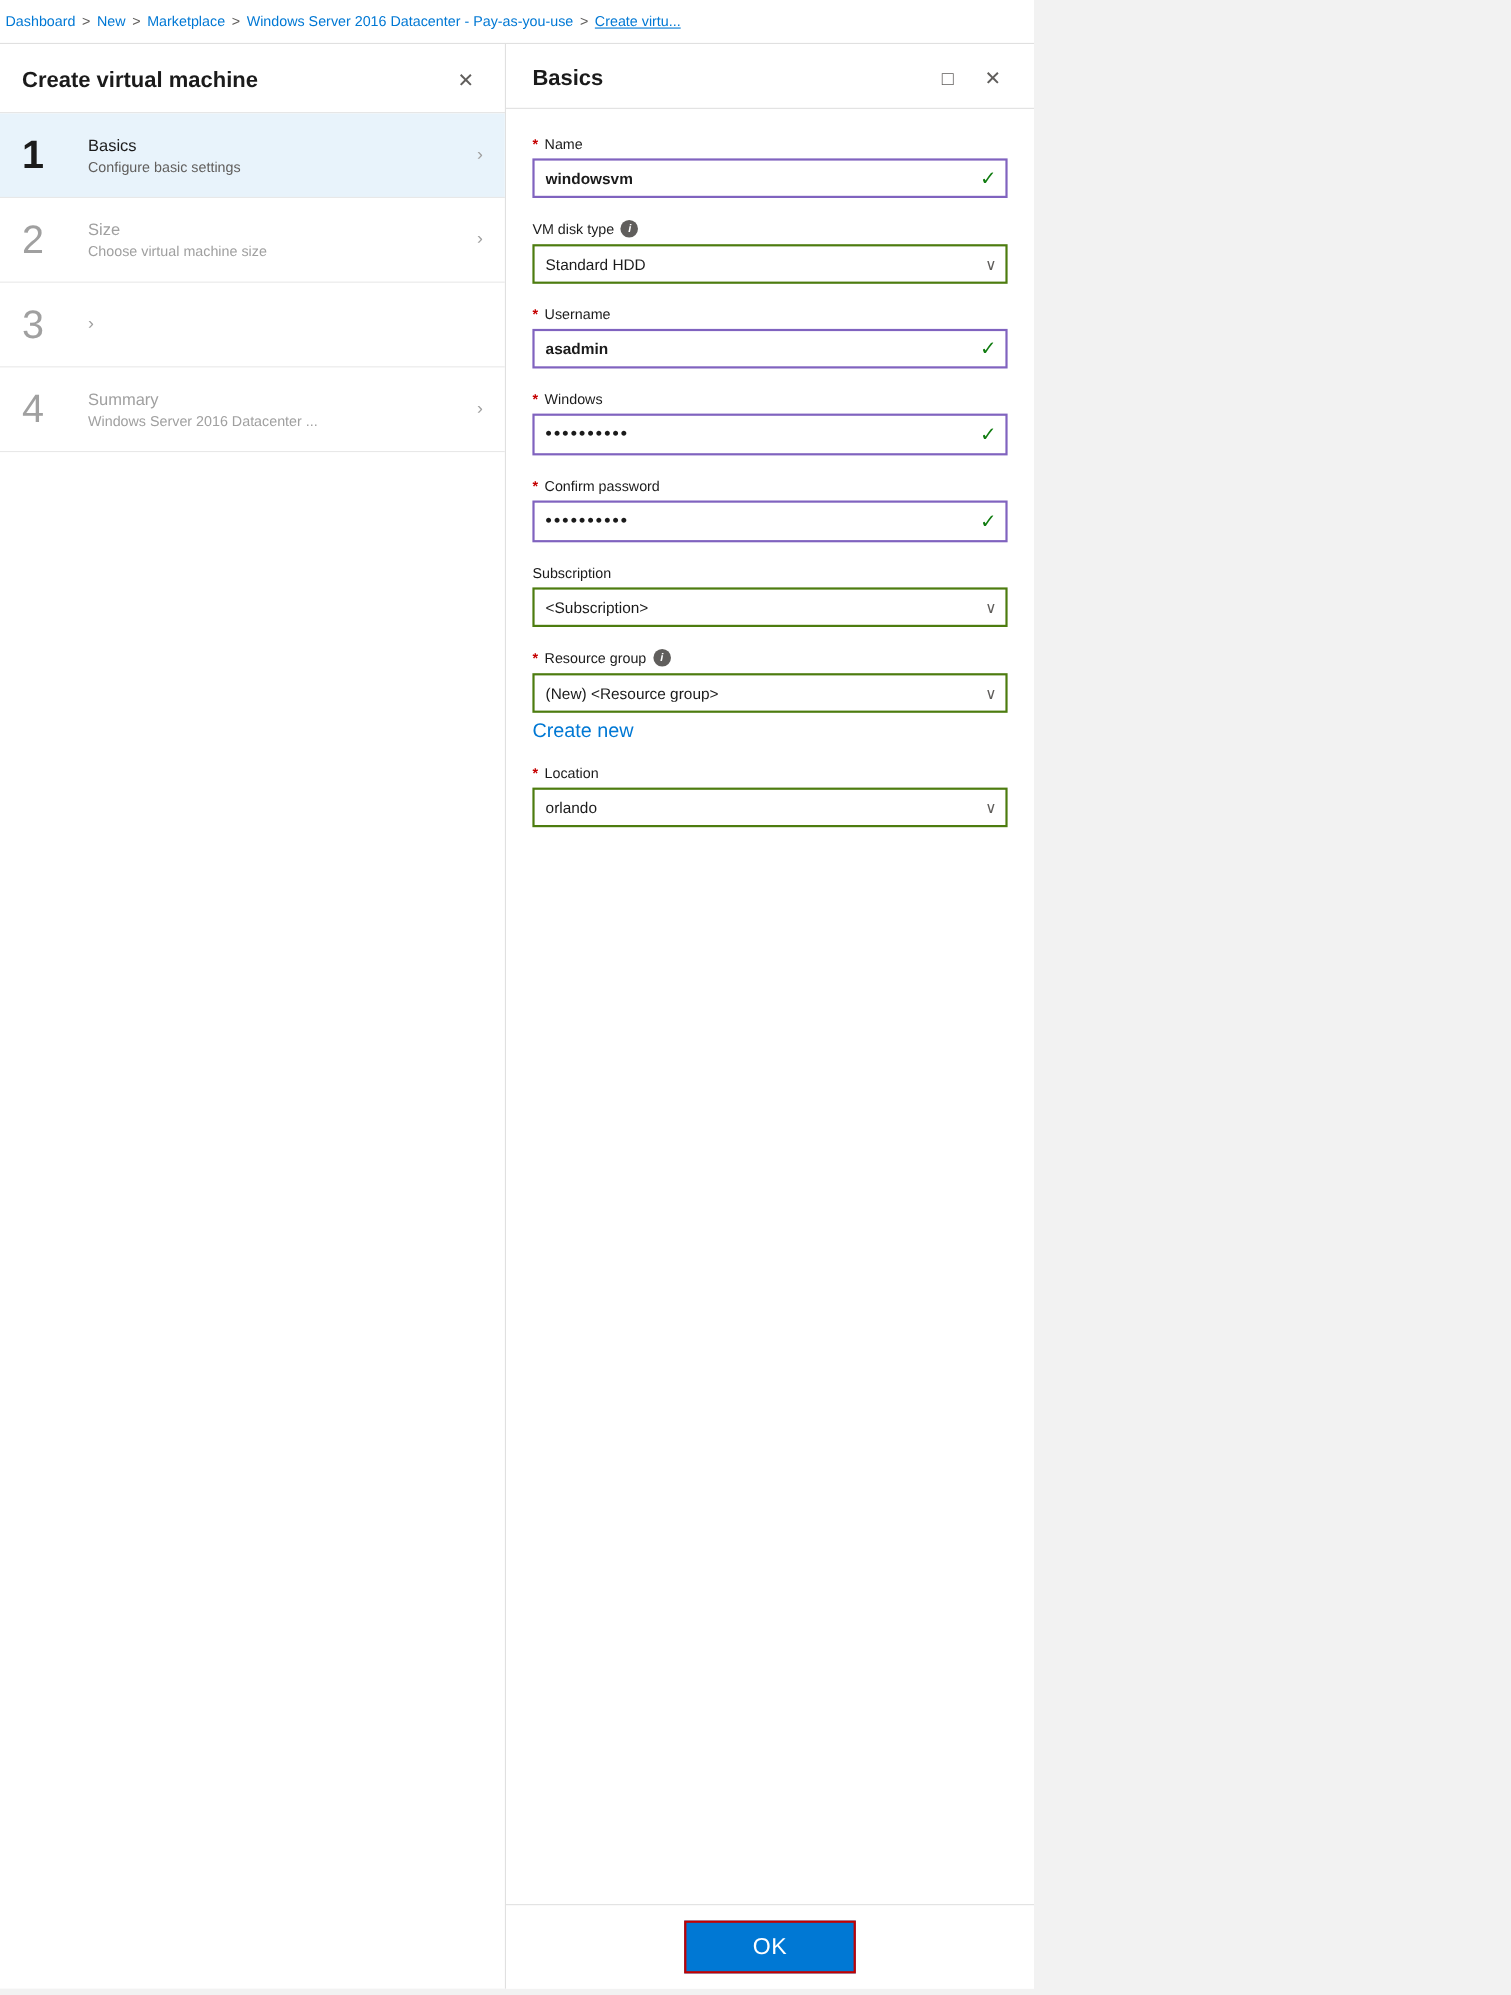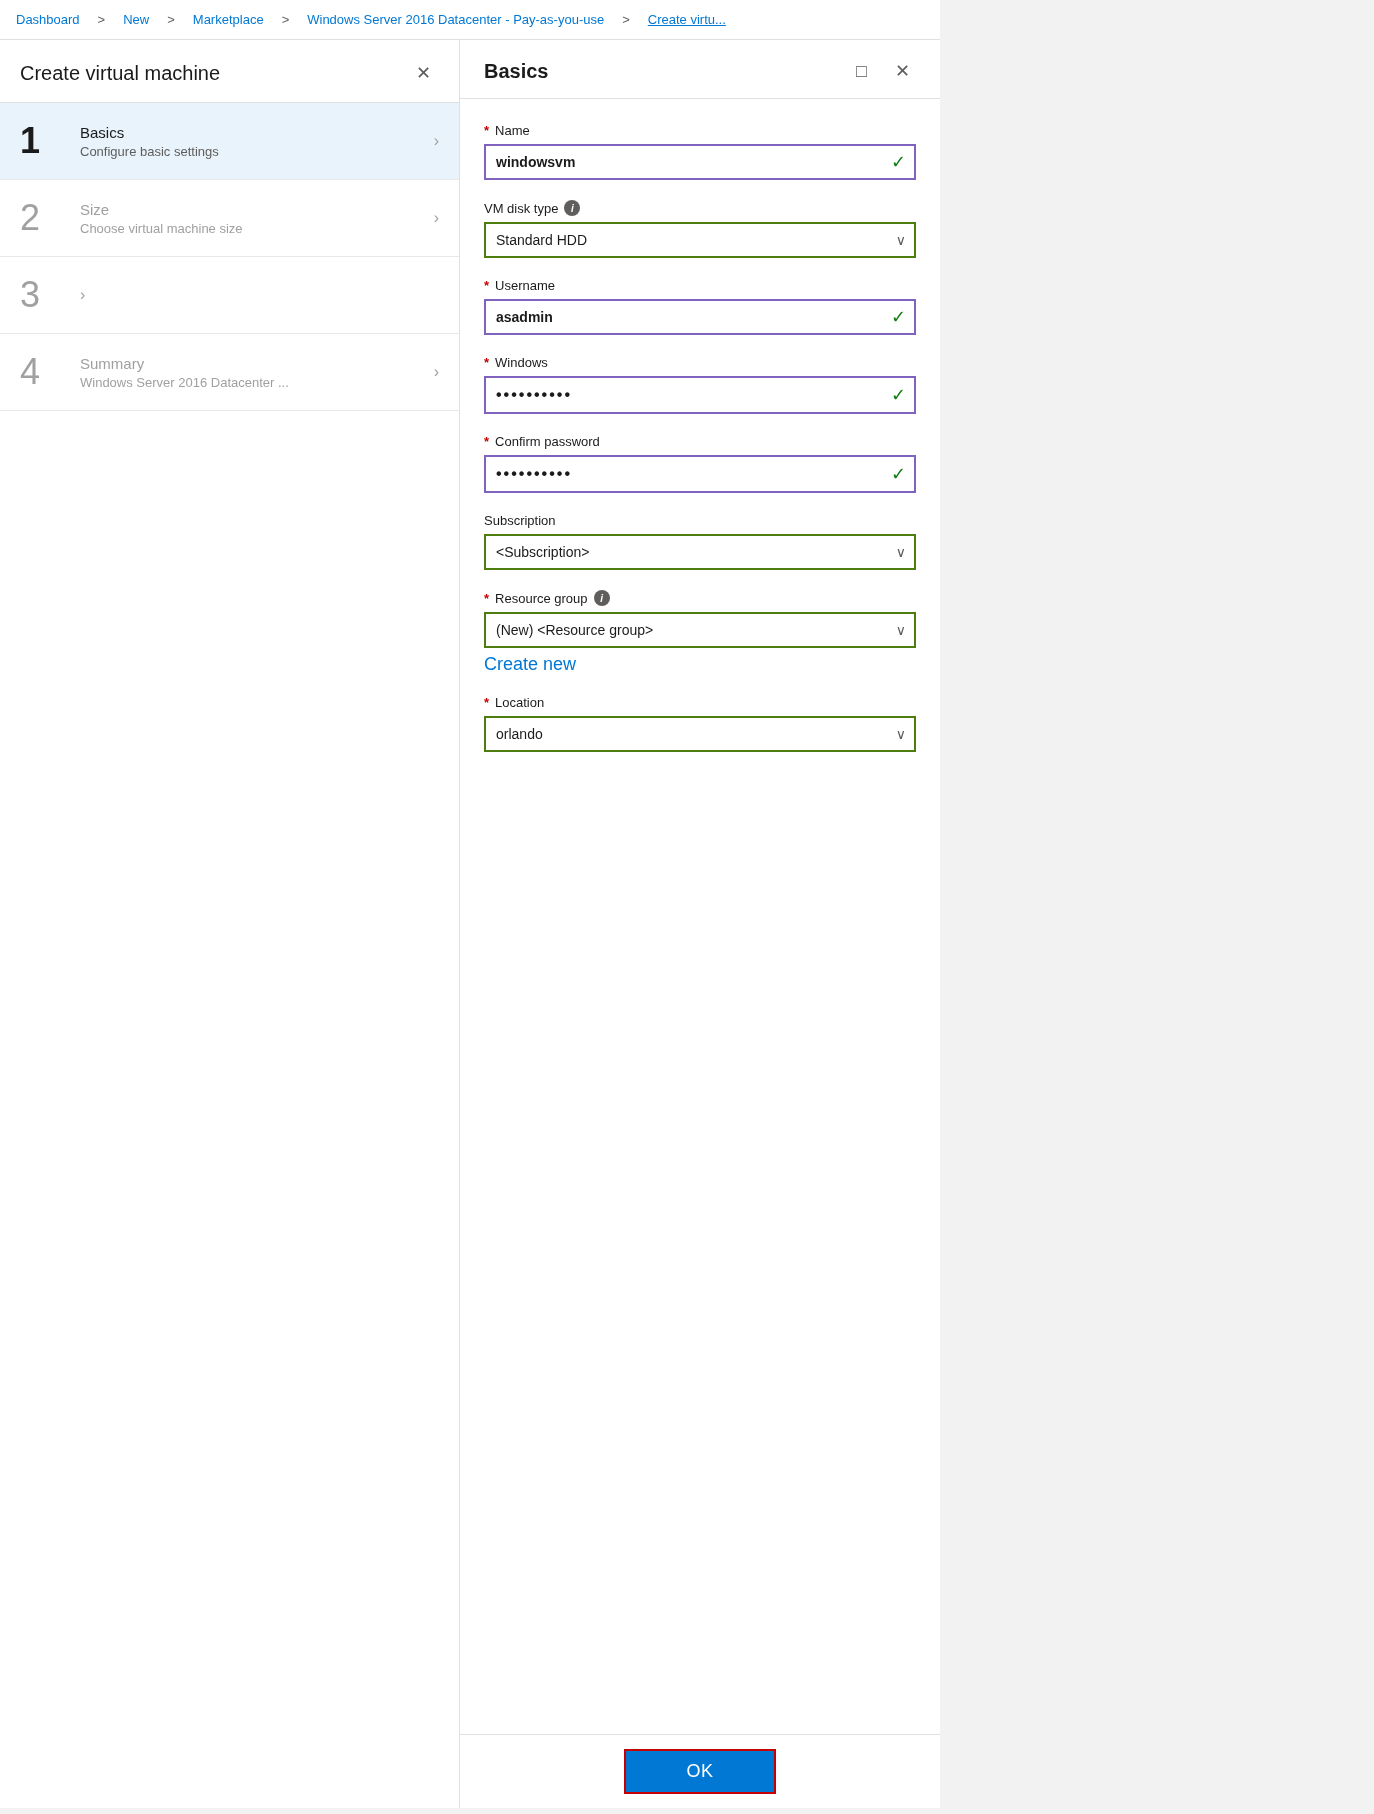--- a/index.html
+++ b/index.html
@@ -7,26 +7,26 @@
       font-family: 'Segoe UI', Arial, sans-serif;
       font-size: 14px;
       background: #f2f2f2;
       width: 940px;
     }
 
     
     .breadcrumb {
       display: flex;
       align-items: center;
-      padding: 12px 16px;
+      padding: 12px 5px;
       background: #fff;
       border-bottom: 1px solid #e0e0e0;
       font-size: 13px;
       flex-wrap: wrap;
-      gap: 16px;
+      gap: 4px;
     }
     .breadcrumb a, .breadcrumb span.bc-link {
       color: #0078d4;
       text-decoration: none;
       cursor: pointer;
     }
     .breadcrumb span.bc-sep {
       color: #605e5c;
       margin: 0 2px;
     }
@@ -55,21 +55,21 @@
     .left-panel-header {
       display: flex;
       align-items: center;
       justify-content: space-between;
       padding: 18px 20px 14px 20px;
       border-bottom: 1px solid #e0e0e0;
     }
 
     .left-panel-title {
       font-size: 20px;
-      font-weight: 400;
+      font-weight: 700;
       color: #1b1b1b;
     }
 
     .close-btn {
       cursor: pointer;
       font-size: 18px;
       color: #605e5c;
       background: none;
       border: none;
       padding: 4px 8px;
@@ -288,21 +288,21 @@
       display: flex;
       justify-content: center;
       background: #fff;
     }
 
     .ok-button {
       background: #0078d4;
       color: #fff;
       border: 2px solid #c50000;
       padding: 10px 60px;
-      font-size: 18px;
+      font-size: 21px;
       font-weight: 500;
       cursor: pointer;
       letter-spacing: 0.5px;
     }
 
     .password-dots {
       letter-spacing: 2px;
       font-size: 16px;
     }
   </style>

